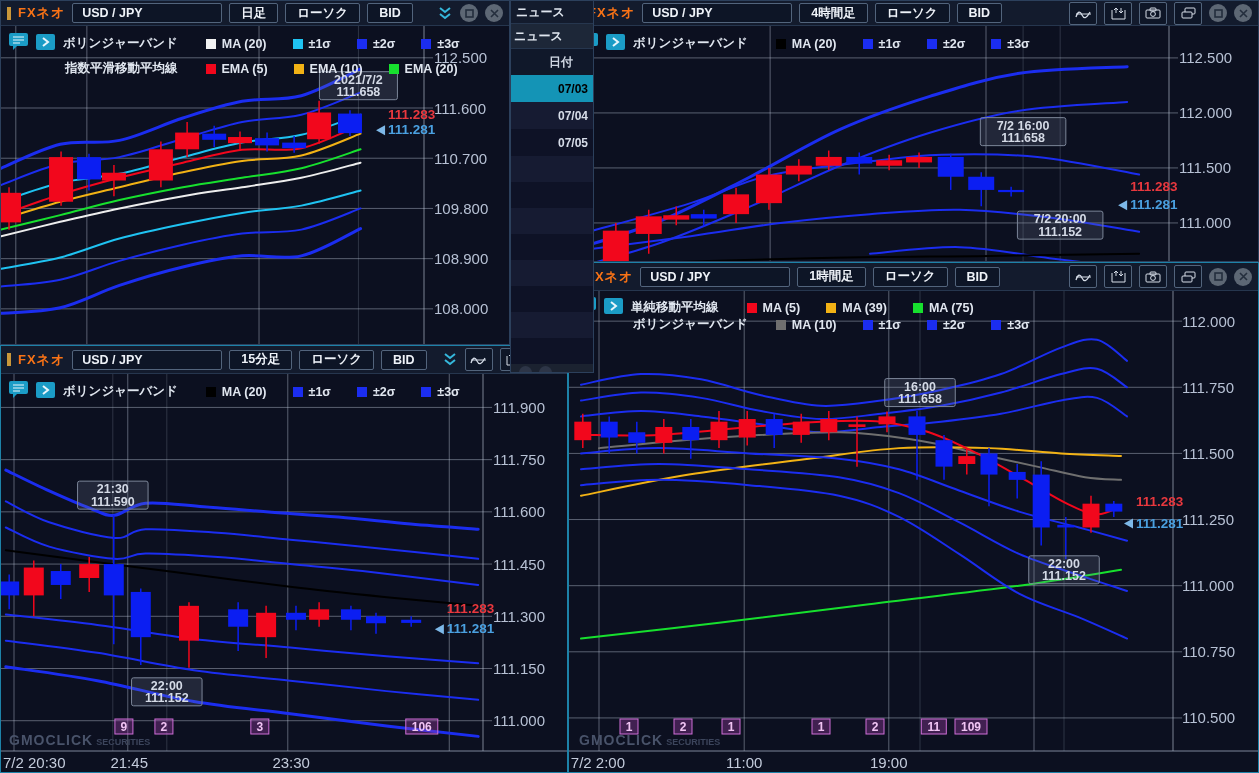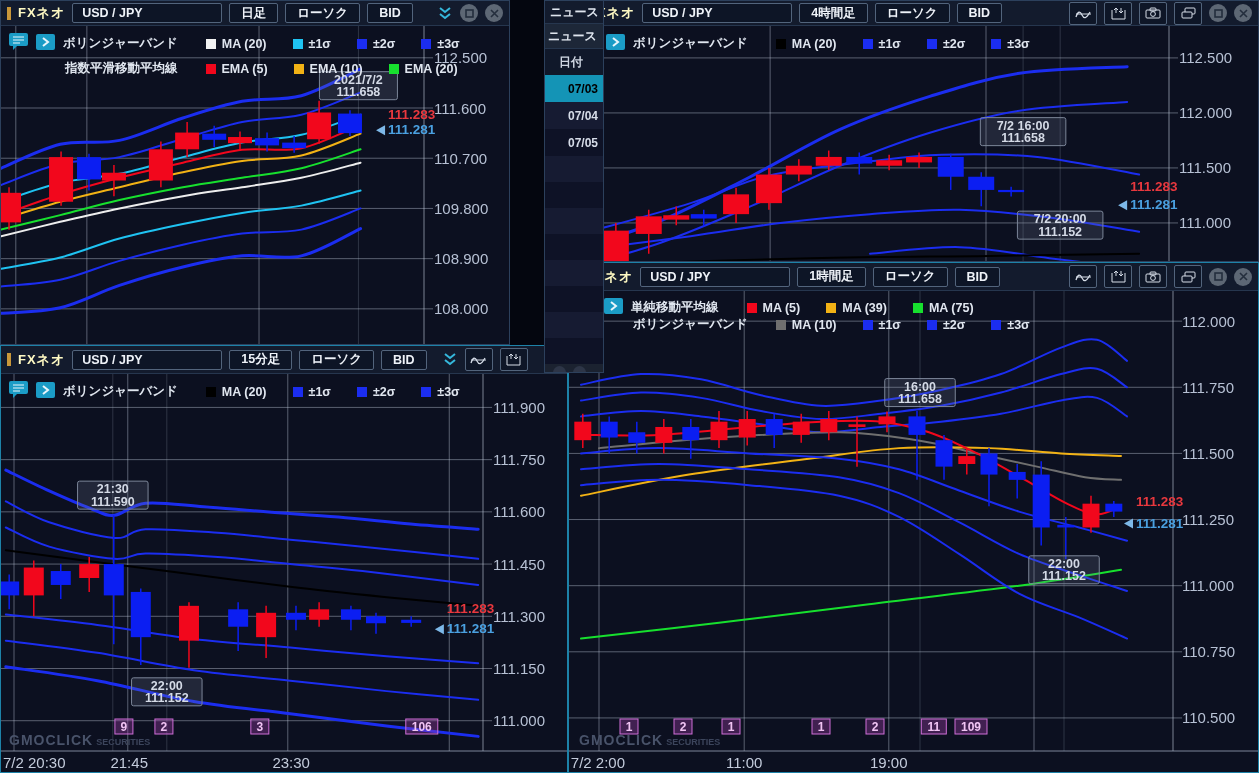--- a/index.html
+++ b/index.html
@@ -3,21 +3,21 @@
 <meta charset="utf-8">
 <style>
   html,body{margin:0;padding:0;width:1259px;height:773px;background:#04060f;overflow:hidden;
     font-family:"Liberation Sans",sans-serif;-webkit-font-smoothing:antialiased;}
   .panel{position:absolute;background:#0c1020;border:1px solid #2c405c;box-sizing:border-box;overflow:hidden;}
   .panel.active{border-color:#1d82a8;}
   .titlebar{position:absolute;top:0;left:0;right:0;height:25px;background:#131b2d;border-bottom:1px solid #26364e;
     display:flex;align-items:center;gap:7px;padding:0 6px;box-sizing:border-box;z-index:30;}
   .titlebar.tall{height:28px;}
   .tstripe{width:4px;height:13px;background:#c9973a;flex:0 0 auto;}
-  .ttitle{color:#fef9c3;font-size:13px;font-weight:bold;letter-spacing:1px;white-space:nowrap;}
+  .ttitle{color:#f97316;font-size:13px;font-weight:bold;letter-spacing:1px;white-space:nowrap;}
   .tbox{height:20px;border:1px solid #52647c;background:#0d1526;color:#eef2f8;font-size:12.5px;font-weight:bold;
     display:flex;align-items:center;justify-content:center;border-radius:2px;padding:0 11px;white-space:nowrap;box-sizing:border-box;}
   .pairbox{width:150px;justify-content:flex-start;padding-left:9px;}
   .spacer{flex:1;}
   .ibox{width:26px;height:21px;border:1px solid #52647c;border-radius:2px;display:flex;align-items:center;
     justify-content:center;background:#0e1627;flex:0 0 auto;}
   .chev{display:flex;align-items:center;justify-content:center;width:16px;flex:0 0 auto;}
   .wbtn{width:18px;height:18px;border-radius:50%;background:#5d6774;display:flex;align-items:center;
     justify-content:center;flex:0 0 auto;}
   .legendrow{position:absolute;left:8px;display:flex;align-items:center;gap:8px;z-index:20;white-space:nowrap;}
@@ -25,22 +25,22 @@
   .lg .ent{display:flex;align-items:center;gap:6px;}
   .lg .sw{width:10px;height:10px;flex:0 0 auto;}
   .lg .nm{margin-right:2px;}
   .indent{padding-left:56px;}
   .chartwrap{position:absolute;left:0;top:0;right:0;bottom:0;}
   .chartwrap svg{position:absolute;left:0;}
   .wm{position:absolute;z-index:15;color:#49536a;font-weight:bold;letter-spacing:1px;display:flex;align-items:baseline;gap:3px;}
   .wm1{font-size:14px;text-align:right;}
   .wm2{font-size:9px;color:#3c455c;letter-spacing:0;}
   
-  #news{position:absolute;left:510px;top:0;width:60px;height:373px;background:#0c1020;border:1px solid #2c405c;
-    box-sizing:border-box;z-index:10;overflow:hidden;margin-left:34px;}
+  #news{position:absolute;left:510px;top:0;width:84px;height:373px;background:#0c1020;border:1px solid #2c405c;
+    box-sizing:border-box;z-index:10;overflow:hidden;}
   .nrow{width:100%;box-sizing:border-box;font-size:12px;font-weight:bold;color:#dfe5ee;display:flex;align-items:center;}
   .ntab{height:23px;background:#131b2d;border-bottom:1px solid #26364e;padding-left:5px;}
   .ntab2{height:25px;background:#1d2738;border-bottom:1px solid #26364e;padding-left:3px;}
   .nhead{height:26px;background:#10182a;justify-content:flex-end;padding-right:20px;color:#cfd6e2;}
   .ndate{height:27px;justify-content:flex-end;padding-right:5px;color:#d6dce8;}
   .ndate.sel{background:#1494b6;color:#000000;}
   .ndate.odd{background:#0e1226;}
   .ndate.even{background:#161b32;}
   .nfoot{height:17px;background:#1b2230;display:flex;align-items:center;gap:7px;padding-left:8px;}
   .ndot{width:13px;height:13px;border-radius:50%;background:#2d3547;}

